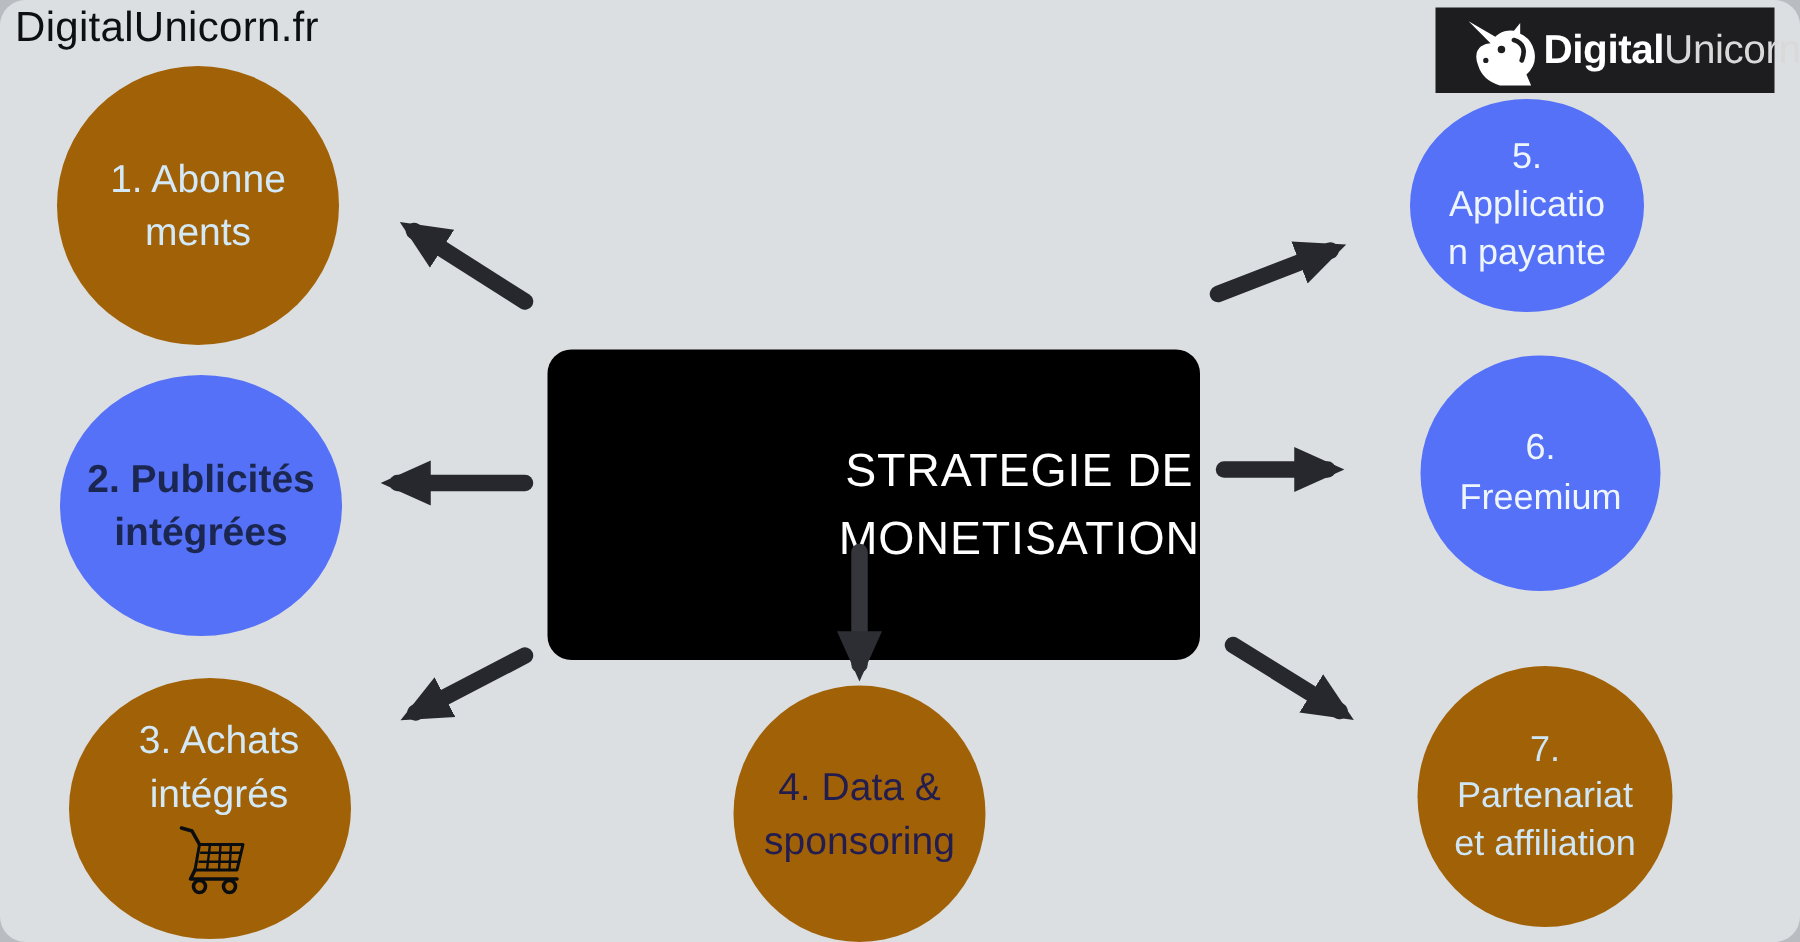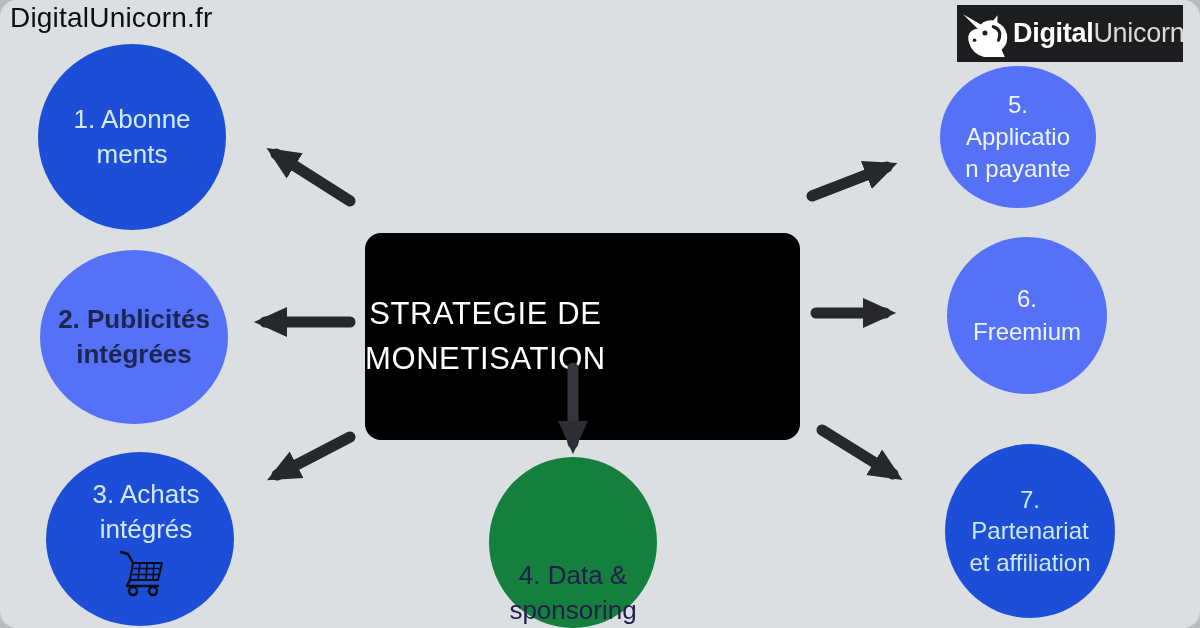--- a/index.html
+++ b/index.html
@@ -11,45 +11,45 @@
   }
   
   .brand{
     position:absolute;left:10px;top:2px;
     font-size:28px;color:#0d0f12;letter-spacing:0.2px;
   }
   
   .logo{
     position:absolute;left:957px;top:5px;width:226px;height:57px;
     background:#1d1d1f;display:flex;align-items:center;gap:2px;
-    padding-left:4px;box-sizing:border-box;
+    padding-left:20px;box-sizing:border-box;
   }
   .logo-icon svg{display:block;}
   .logo-text{font-size:27px;color:#f2f2f2;letter-spacing:-0.3px;white-space:nowrap;}
   .logo-text b{font-weight:700;color:#ffffff;}
   .logo-text .lt{font-weight:400;color:#d9d9d9;}
   
   .center-box{
     position:absolute;left:365px;top:233px;width:435px;height:207px;
     background:#000000;border-radius:16px;
-    display:flex;align-items:center;justify-content:flex-start;
+    display:flex;align-items:center;justify-content:flex-end;
   }
   .center-title{
     color:#ffffff;font-size:31px;line-height:1.42;text-align:center;
     white-space:pre-line;letter-spacing:0.6px;
   }
   
   .node{
     position:absolute;border-radius:50%;
     display:flex;flex-direction:column;align-items:center;justify-content:center;
   }
   .node-label{white-space:pre-line;text-align:center;line-height:1.35;}
-  .fill-dark{background:#1d4ed8;}
+  .fill-dark{background:#a16207;}
   .fill-peri{background:#5571f7;}
-  .fill-purple{background:#15803d;justify-content:flex-end;}
+  .fill-purple{background:#a16207;}
   .n1{left:38px;top:44px;width:188px;height:186px;}
   .n1 .node-label{color:#d3e9f8;font-size:26px;}
   .n2{left:40px;top:250px;width:188px;height:174px;font-weight:bold;}
   .n2 .node-label{color:#1b2750;font-size:26px;}
   .n3{left:46px;top:452px;width:188px;height:174px;}
   .n3 .node-label{color:#d3e9f8;font-size:26px;margin-left:12px;}
   .n4{left:489px;top:457px;width:168px;height:171px;}
   .n4 .node-label{color:#231d4f;font-size:26px;}
   .n5{left:940px;top:66px;width:156px;height:142px;}
   .n5 .node-label{color:#eef5fc;font-size:24px;line-height:1.32;}

